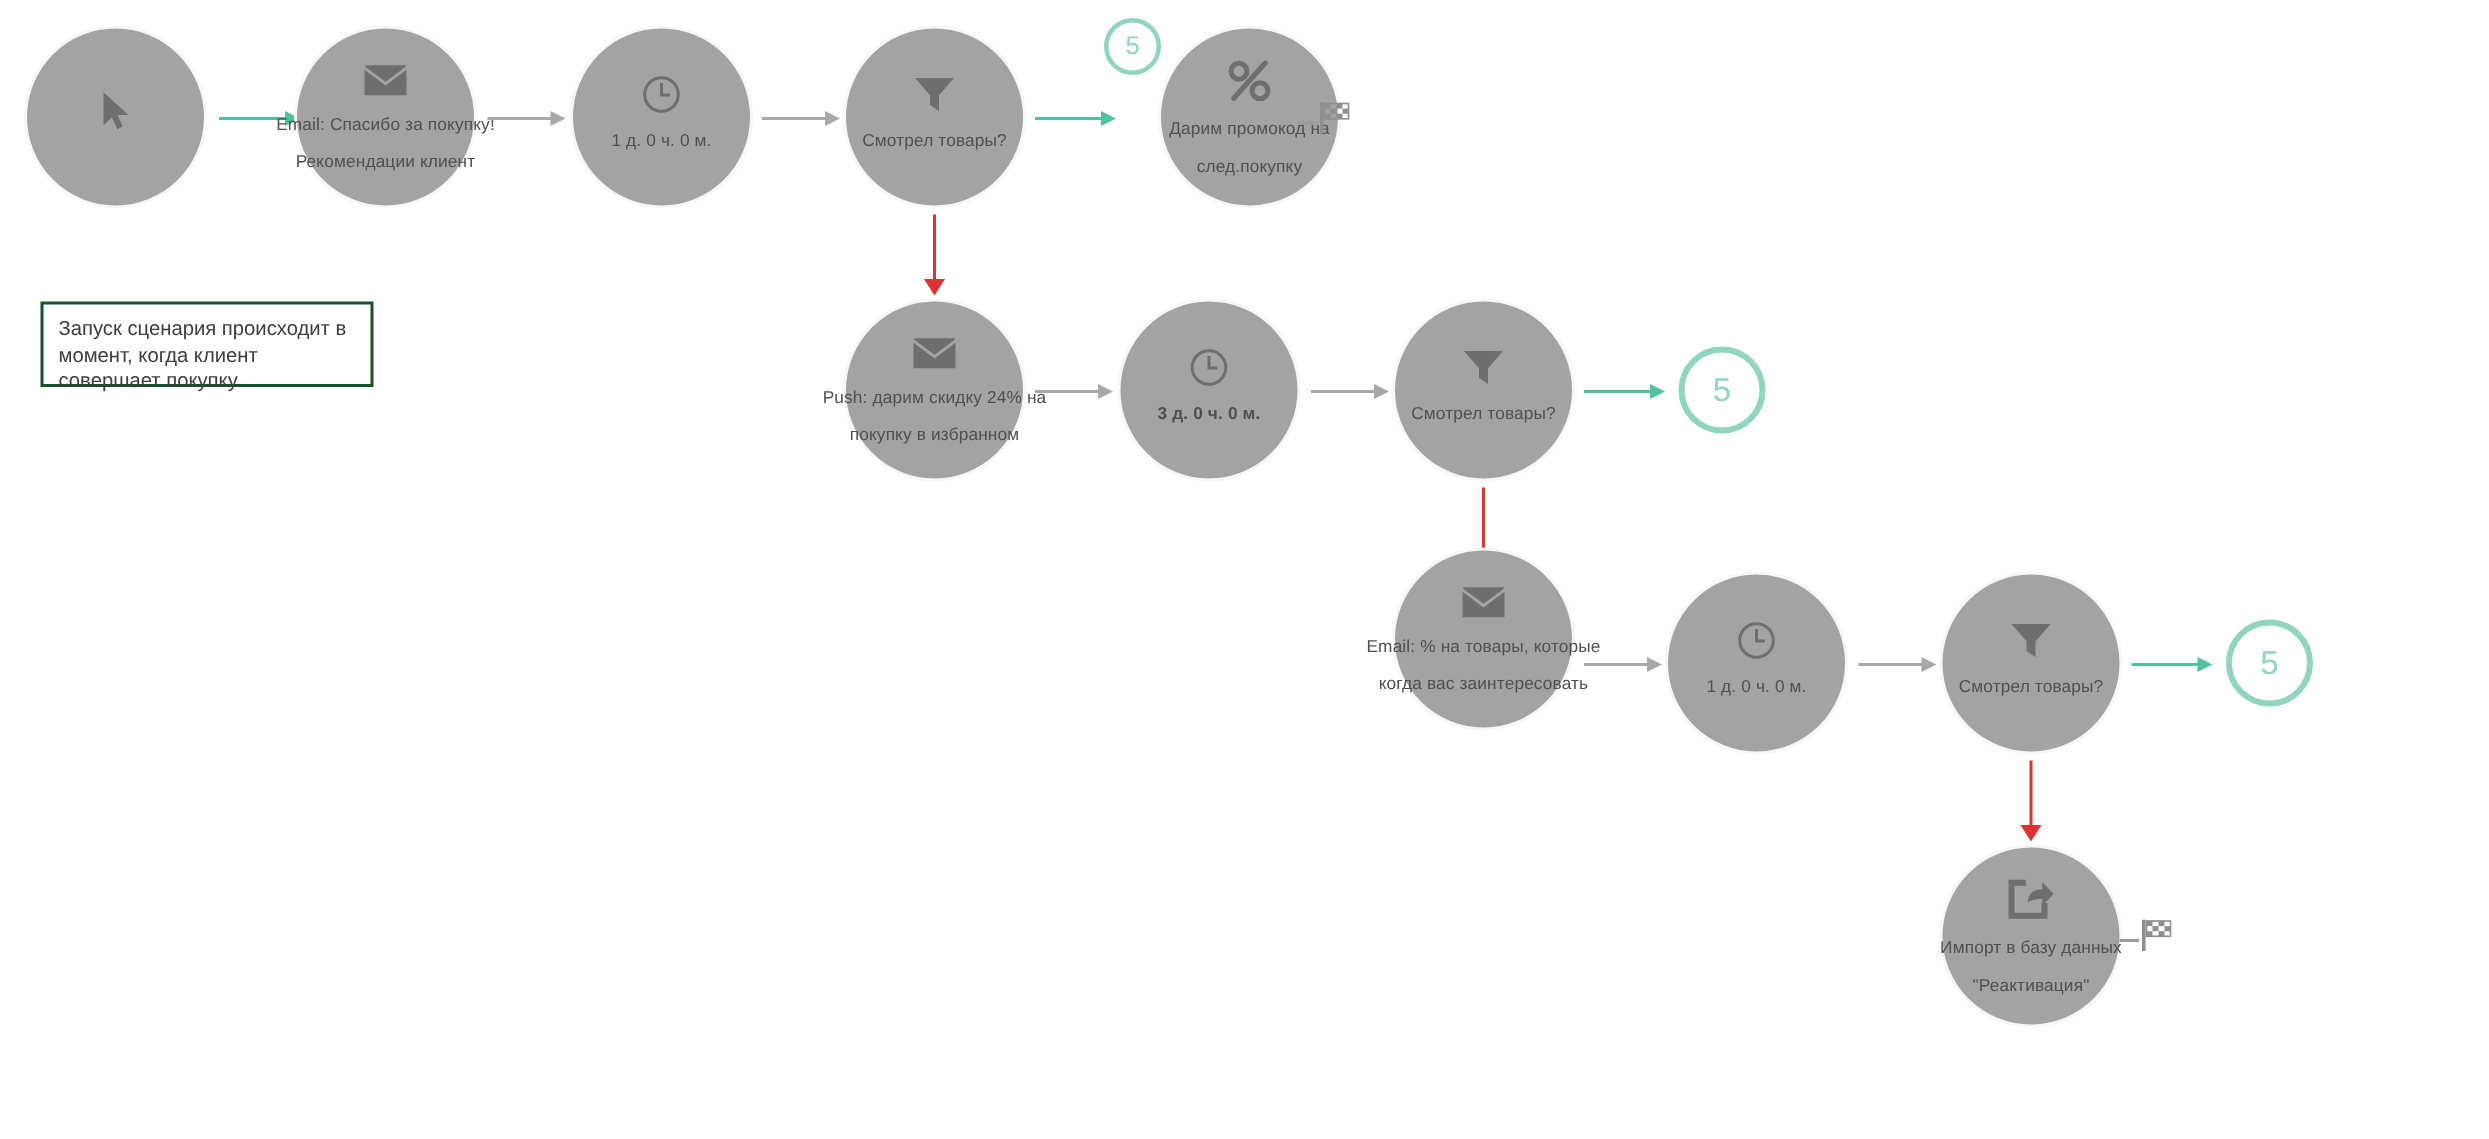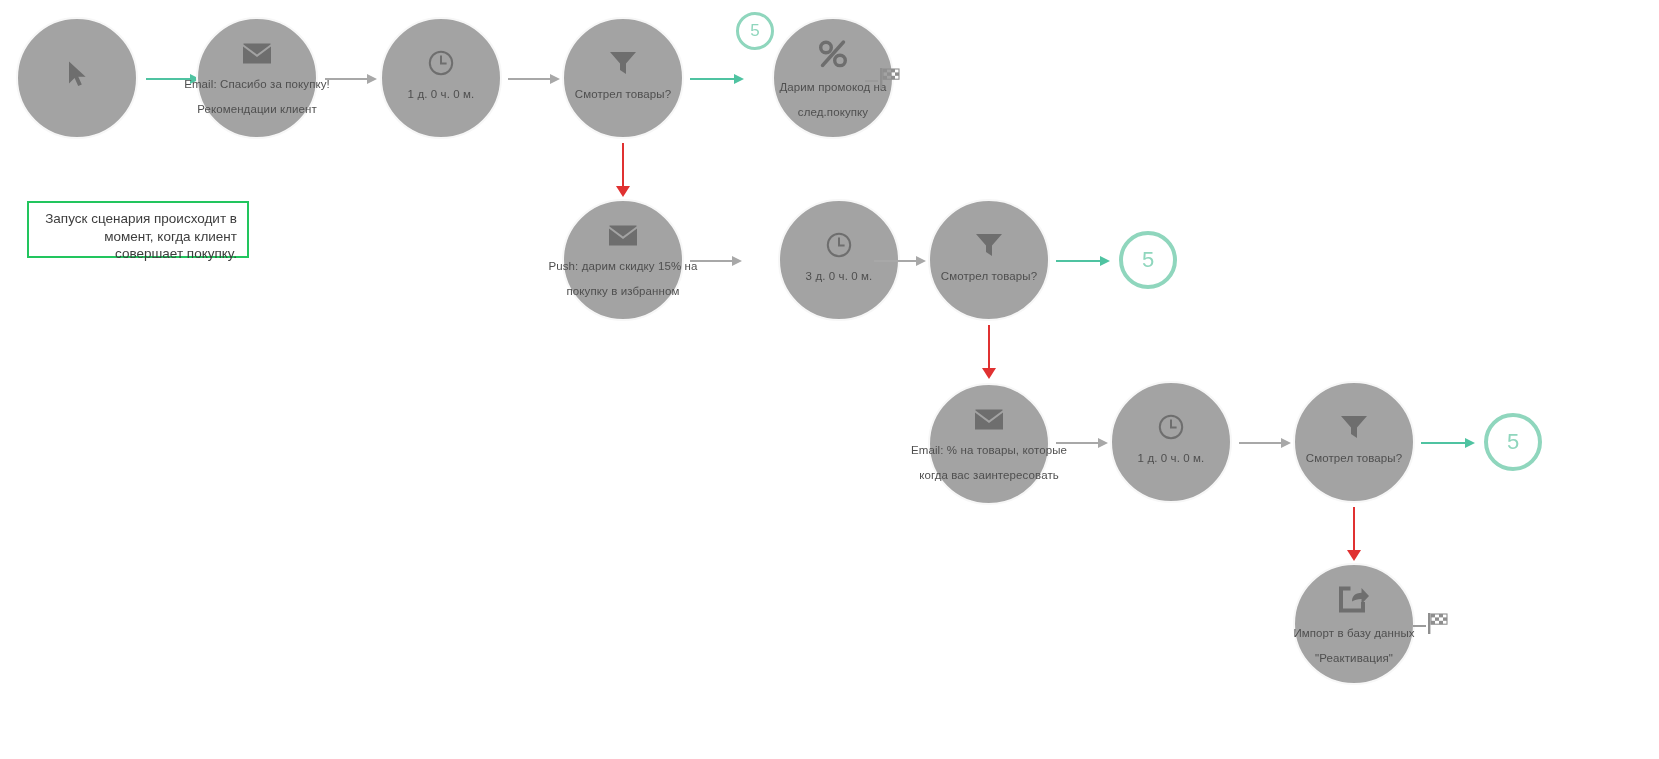--- a/index.html
+++ b/index.html
@@ -92,28 +92,27 @@
     align-items: center;
     justify-content: center;
     background: #ffffff;
     color: #8fd6bd;
     font-weight: 400;
   }
 
   
   .note {
     position: absolute;
-    border: 2px solid #22c55e;
+    border: 2px solid #14532d;
     background: #ffffff;
     box-sizing: border-box;
     padding: 7px 10px 8px 10px;
     font-size: 13.5px;
     line-height: 17.5px;
     color: #3d3d3d;
-    text-align: right;
   }
 
   
   .finish {
     position: absolute;
     display: flex;
     align-items: center;
   }
   .finish-dash {
     width: 13px;
@@ -239,31 +238,31 @@
   <div class="v-arrow-head" style="left:616px; top:186px;"></div>
 
   <div class="node" style="left:562px; top:199px; width:122px; height:122px;">
     <div class="node-inner" style="top:53%;">
       <span class="node-icon">
         <svg width="30" height="22" viewBox="0 0 30 22">
           <path d="M1.5 2 L15 12 L28.5 2 L28.5 1 L1.5 1 Z" fill="#6e6e6e"></path>
           <path d="M1 4 L1 21 L29 21 L29 4 L15 14.5 Z" fill="#6e6e6e"></path>
         </svg>
       </span>
-      <span class="node-label two-line">Push: дарим скидку 15% на</span>
+      <span class="node-label two-line">Push: дарим скидку 24% на</span>
       <span class="node-label two-line">покупку в избранном</span>
     </div>
   </div>
 
   <div class="conn" style="left:690px; top:260px; width:56px; height:2px;">
     <div class="conn-line" style="left:0; width:44px; background:#a8a8a8;"></div>
     <div class="arrow-head" style="left:42px; border-left:10px solid #a8a8a8;"></div>
   </div>
 
-  <div class="node" style="left:778px; top:199px; width:122px; height:122px;">
+  <div class="node" style="left:745px; top:199px; width:122px; height:122px;font-weight:bold;">
     <div class="node-inner" style="top:50%;">
       <span class="node-icon">
         <svg width="26" height="26" viewBox="0 0 26 26">
           <circle cx="13" cy="13" r="11.2" fill="none" stroke="#6e6e6e" stroke-width="2"></circle>
           <path d="M13 6.4 L13 13.4 L17.6 13.4" fill="none" stroke="#6e6e6e" stroke-width="2" stroke-linecap="square"></path>
         </svg>
       </span>
       <span class="node-label">3 д. 0 ч. 0 м.</span>
     </div>
   </div>
@@ -290,21 +289,21 @@
   </div>
 
   <div class="badge" style="left:1119px; top:231px; width:58px; height:58px;
               border:4px solid #8fd6bd; font-size:22px;">
     <span>5</span>
   </div>
 
   <div class="v-conn" style="left:988px; top:325px; height:45px;"></div>
   <div class="v-arrow-head" style="left:982px; top:368px;"></div>
 
-  <div class="node" style="left:928px; top:383px; width:122px; height:122px;">
+  <div class="node" style="left:928px; top:365px; width:122px; height:122px;">
     <div class="node-inner" style="top:53%;">
       <span class="node-icon">
         <svg width="30" height="22" viewBox="0 0 30 22">
           <path d="M1.5 2 L15 12 L28.5 2 L28.5 1 L1.5 1 Z" fill="#6e6e6e"></path>
           <path d="M1 4 L1 21 L29 21 L29 4 L15 14.5 Z" fill="#6e6e6e"></path>
         </svg>
       </span>
       <span class="node-label two-line">Email: % на товары, которые</span>
       <span class="node-label two-line">когда вас заинтересовать</span>
     </div>

